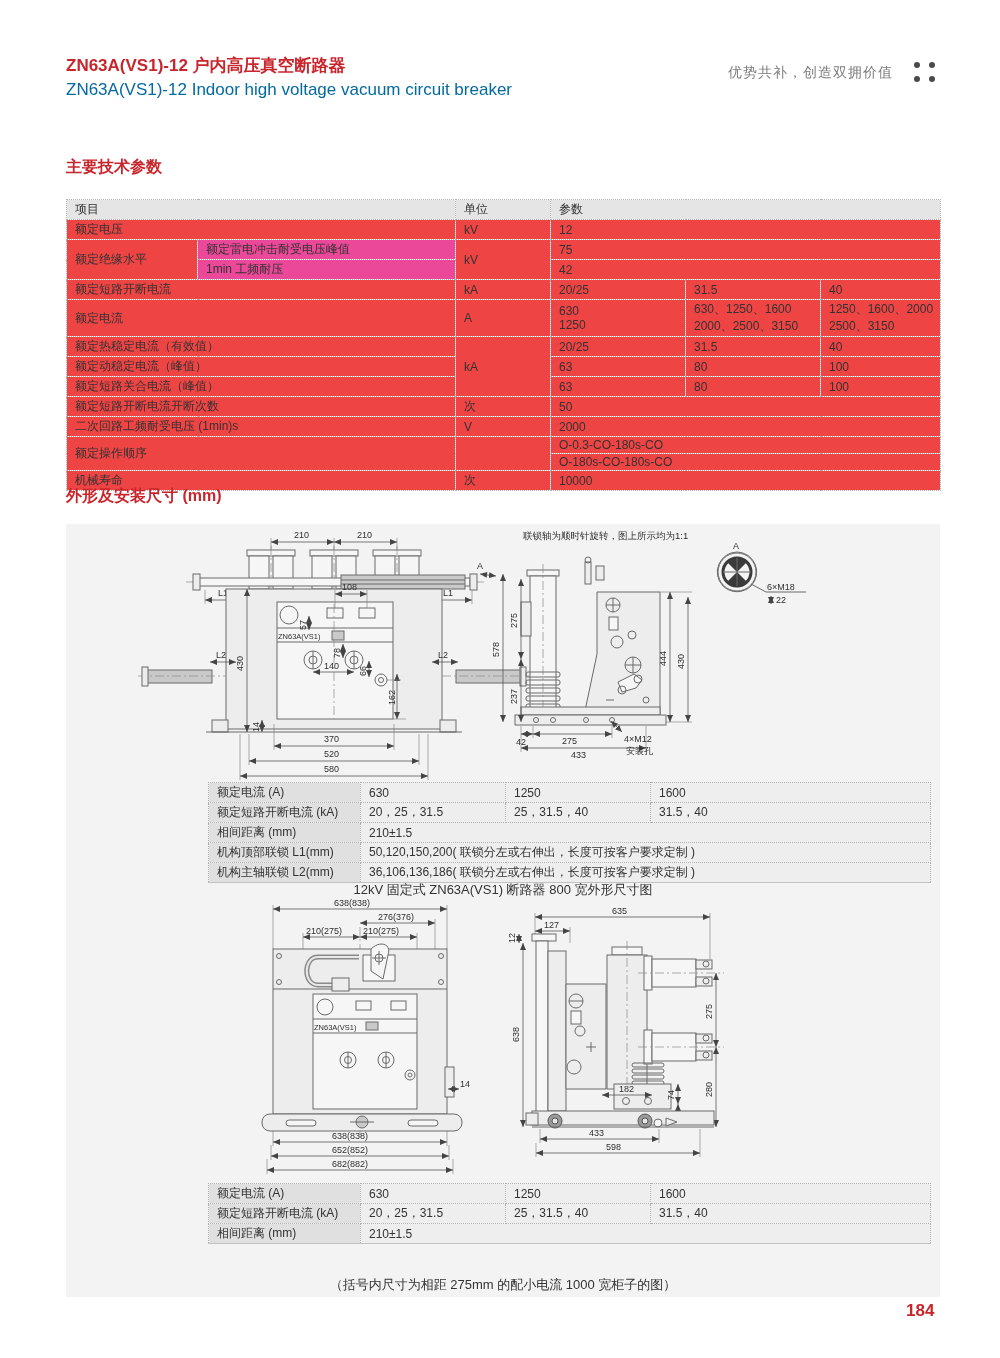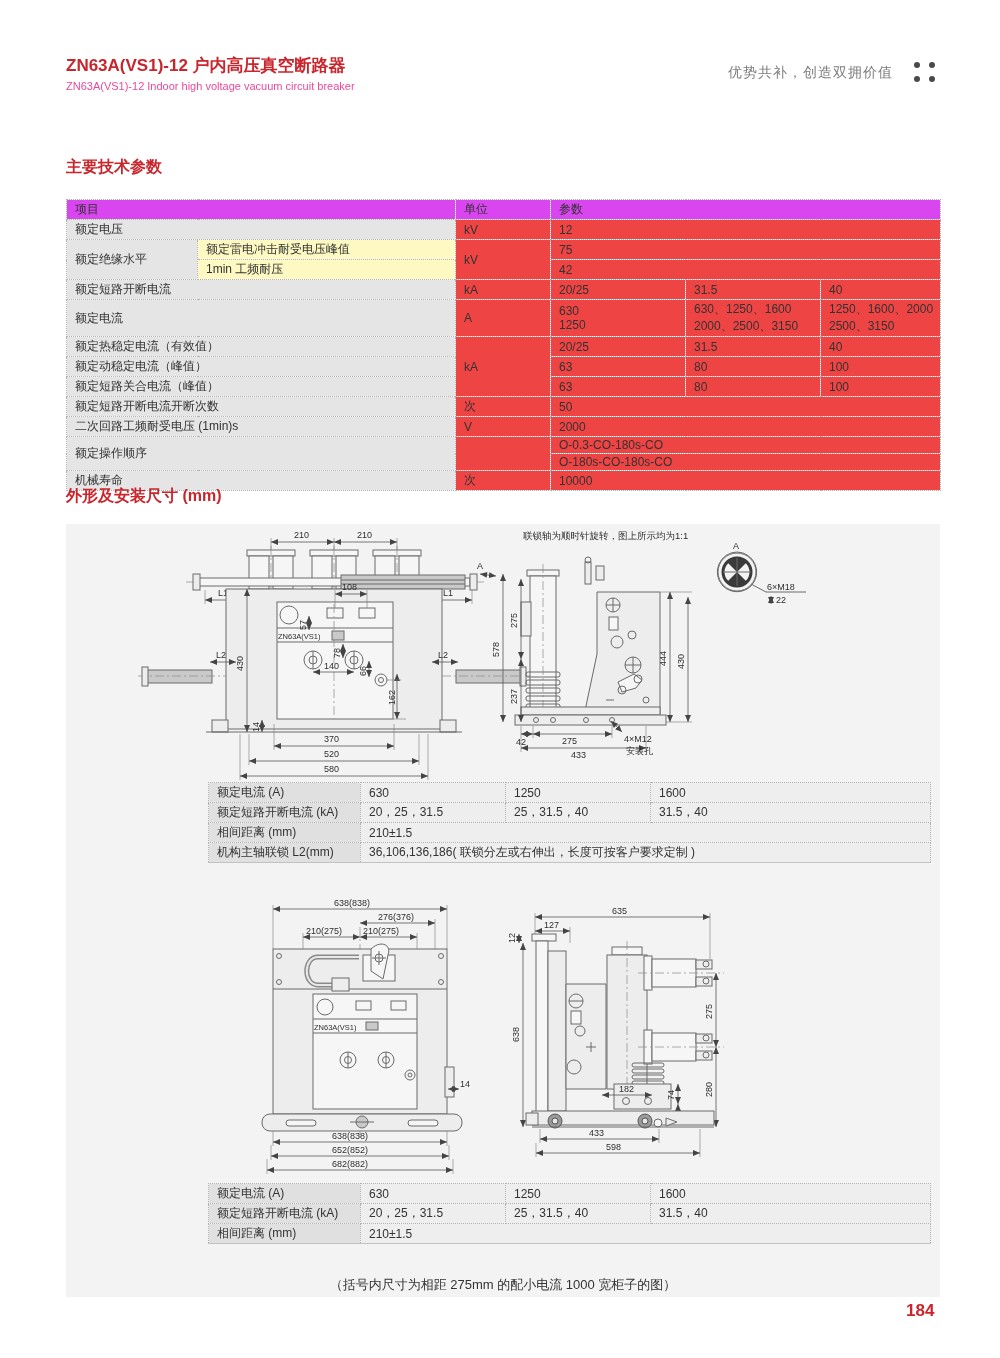--- a/index.html
+++ b/index.html
@@ -1,34 +1,34 @@
 <!DOCTYPE html>
 <html><head>
 <meta charset="utf-8">
 <style>
   * { margin:0; padding:0; box-sizing:border-box; }
   body { background:#ffffff; font-family:"Liberation Sans", sans-serif; }
   .page { position:relative; width:1000px; height:1358px; background:#ffffff; overflow:hidden;text-decoration:underline; }
 
   .title-zh { position:absolute; left:66px; top:54px; font-size:17px; font-weight:bold; color:#c9252c; }
-  .title-en { position:absolute; left:66px; top:80px; font-size:11px; color:#ec4899; }
+  .title-en { position:absolute; left:66px; top:80px; font-size:17px; color:#0369a1; }
   .slogan   { position:absolute; right:107px; top:64px; font-size:14px; color:#7c7c7c; letter-spacing:1px; }
   .dots { position:absolute; left:914px; top:62px; width:24px; height:22px;
           display:grid; grid-template-columns:1fr 1fr; grid-template-rows:1fr 1fr; gap:5px; }
   .dots span { width:6px; height:6px; border-radius:50%; background:#4a4a4a; }
 
   .sec-title { position:absolute; left:66px; font-size:16px; font-weight:bold; color:#c9252c; }
   #sec1 { top:157px; } #sec2 { top:486px; }
 
   table { border-collapse:collapse; table-layout:fixed; }
   td { font-size:12px; color:#333; padding:1px 8px; border:1px dotted #b0b0b0; overflow:hidden; white-space:nowrap; }
   .main-table { position:absolute; left:66px; top:199px; width:874px; border-top:1px dotted #8a8a8a; border-bottom:1px dotted #8a8a8a; }
-  .main-table .hdr td { background:#d946ef; }
-  .main-table .lbl { background:#e5e5e5; }
-  .main-table .sub { background:#fef9c3; }
+  .main-table .hdr td { background:#e5e5e5; }
+  .main-table .lbl { background:#ef4444; }
+  .main-table .sub { background:#ec4899; }
   .main-table .val { background:#ef4444; }
   tr.h19{height:19px} tr.h18{height:18px} tr.h16{height:16px} tr.h32{height:32px} tr.h17{height:17px}
 
   .panel { position:absolute; left:66px; top:524px; width:874px; height:773px; background:#f3f3f3; }
   .panel svg { position:absolute; left:0; }
   #svg1 { top:0; } #svg2 { top:375px; }
 
   .lt { position:absolute; left:142px; width:722px; border-bottom:1px solid #c2c2c2; }
   #table1 { top:258px; } #table2 { top:659px; }
   .lt .lbl { background:#e0e0e0; }
@@ -409,26 +409,31 @@
         <td class="lbl">额定短路开断电流 (kA)</td>
         <td class="val">20，25，31.5</td>
         <td class="val">25，31.5，40</td>
         <td class="val">31.5，40</td>
       </tr>
       <tr class="h18">
         <td class="lbl">相间距离 (mm)</td>
         <td class="val" colspan="3">210±1.5</td>
       </tr>
       <tr class="h18">
+        <td class="lbl">机构顶部联锁 L1(mm)</td>
+        <td class="val" colspan="3">50,120,150,200( 联锁分左或右伸出，长度可按客户要求定制 )</td>
+      </tr>
+      <tr class="h18">
         <td class="lbl">机构主轴联锁 L2(mm)</td>
         <td class="val" colspan="3">36,106,136,186( 联锁分左或右伸出，长度可按客户要求定制 )</td>
       </tr>
     </tbody>
       </table>
 
+    <div class="caption" id="cap1">12kV 固定式 ZN63A(VS1) 断路器 800 宽外形尺寸图</div>
 
     <svg id="svg2" width="874" height="285" viewBox="0 0 874 285">
       <defs>
         <marker id="aE2" markerWidth="8" markerHeight="7" refX="7" refY="3" orient="auto" markerUnits="userSpaceOnUse">
             <path d="M0,0L7,3L0,6Z" fill="#444"></path>
           </marker>
         <marker id="aS2" markerWidth="8" markerHeight="7" refX="0" refY="3" orient="auto" markerUnits="userSpaceOnUse">
             <path d="M7,0L0,3L7,6Z" fill="#444"></path>
           </marker>
       </defs>

